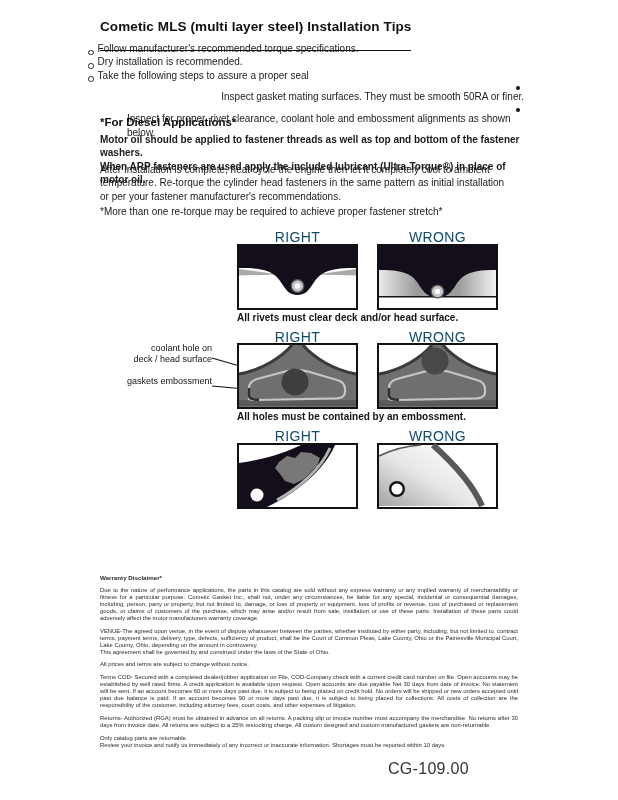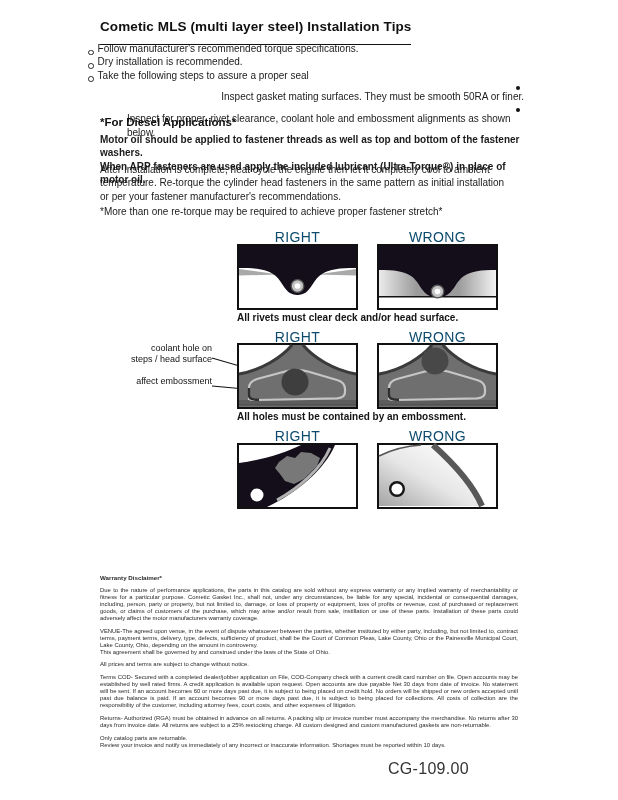--- a/index.html
+++ b/index.html
@@ -3,21 +3,21 @@
 <meta charset="utf-8">
 <style>
   html,body{margin:0;padding:0;background:#ffffff;}
   .page{
     position:relative;width:618px;height:800px;background:#ffffff;overflow:hidden;
     font-family:"Liberation Sans", sans-serif;color:#161616;
   }
   .abs{position:absolute;}
   .title{
     left:100px;top:19px;font-size:13.5px;font-weight:bold;letter-spacing:.1px;
-    border-bottom:1.7px solid #101010;padding-bottom:10px;color:#101010;
+    border-bottom:1.7px solid #101010;padding-bottom:16px;color:#101010;
   }
   .bullets{left:88px;top:42px;width:436px;font-size:10px;line-height:13.3px;color:#1b1b1b;}
   .brow{display:flex;align-items:flex-end;}
   .brow.sub{margin-left:39px;flex-direction:column;}
   .circ{flex:none;width:3.6px;height:3.6px;border:1.1px solid #2a2a2a;border-radius:50%;margin:4.6px 4px 0 0;background:#fff;}
   .dot{flex:none;width:4px;height:4px;border-radius:50%;background:#111;margin:4.6px 4px 0 0;}
   .h2{left:100px;top:116px;font-size:11.5px;font-weight:bold;color:#101010;}
   .para{left:100px;width:436px;font-size:10px;line-height:13.4px;white-space:pre-line;color:#1b1b1b;}
   .dlabel{width:121px;text-align:center;font-size:14px;letter-spacing:.4px;color:#0c4a6e;}
   .caption{left:237px;font-size:10px;font-weight:bold;color:#141414;white-space:pre-line;line-height:12.5px;}
@@ -94,22 +94,22 @@
     <circle cx="60.5" cy="47.5" r="6.3" fill="#c4c4c4" stroke="#555555" stroke-width="1.3"></circle>
     <circle cx="60.5" cy="47.5" r="2.8" fill="#ffffff"></circle>
   </svg>
 
   <div class="abs caption" style="top:312px;">All rivets must clear deck and/or head surface.</div>
 
   <div class="abs dlabel" style="left:237px;top:329px;">RIGHT</div>
   <div class="abs dlabel" style="left:377px;top:329px;">WRONG</div>
 
   <div class="abs ann" style="top:343px;">coolant hole on
-steps / head surface</div>
-  <div class="abs ann" style="top:376px;">affect embossment</div>
+deck / head surface</div>
+  <div class="abs ann" style="top:376px;">gaskets embossment</div>
 
   <svg class="abs" style="left:210px;top:346px;" width="92" height="52" viewBox="0 0 92 52">
     <line x1="2" y1="12" x2="85" y2="36" stroke="#111111" stroke-width="1.1"></line>
     <line x1="2" y1="40" x2="57" y2="45" stroke="#111111" stroke-width="1.1"></line>
   </svg>
 
   <svg class="abs panel" style="left:237px;top:343px;" viewBox="0 0 121 66">
     <rect x="1" y="1" width="119" height="64" fill="#6f6f6f" stroke="#111111" stroke-width="2"></rect>
     <rect x="2" y="57" width="117" height="5" fill="#5c5c5c"></rect>
     <line x1="2" y1="62" x2="119" y2="62" stroke="#4a4a4a" stroke-width="1"></line>

